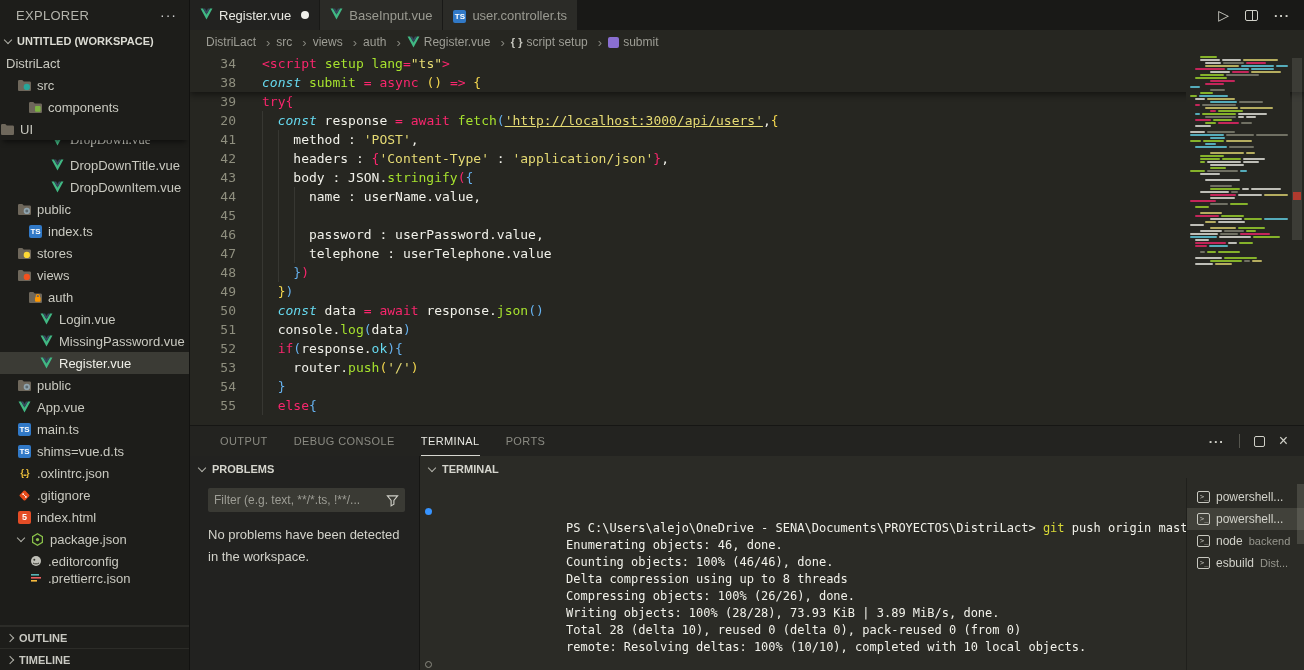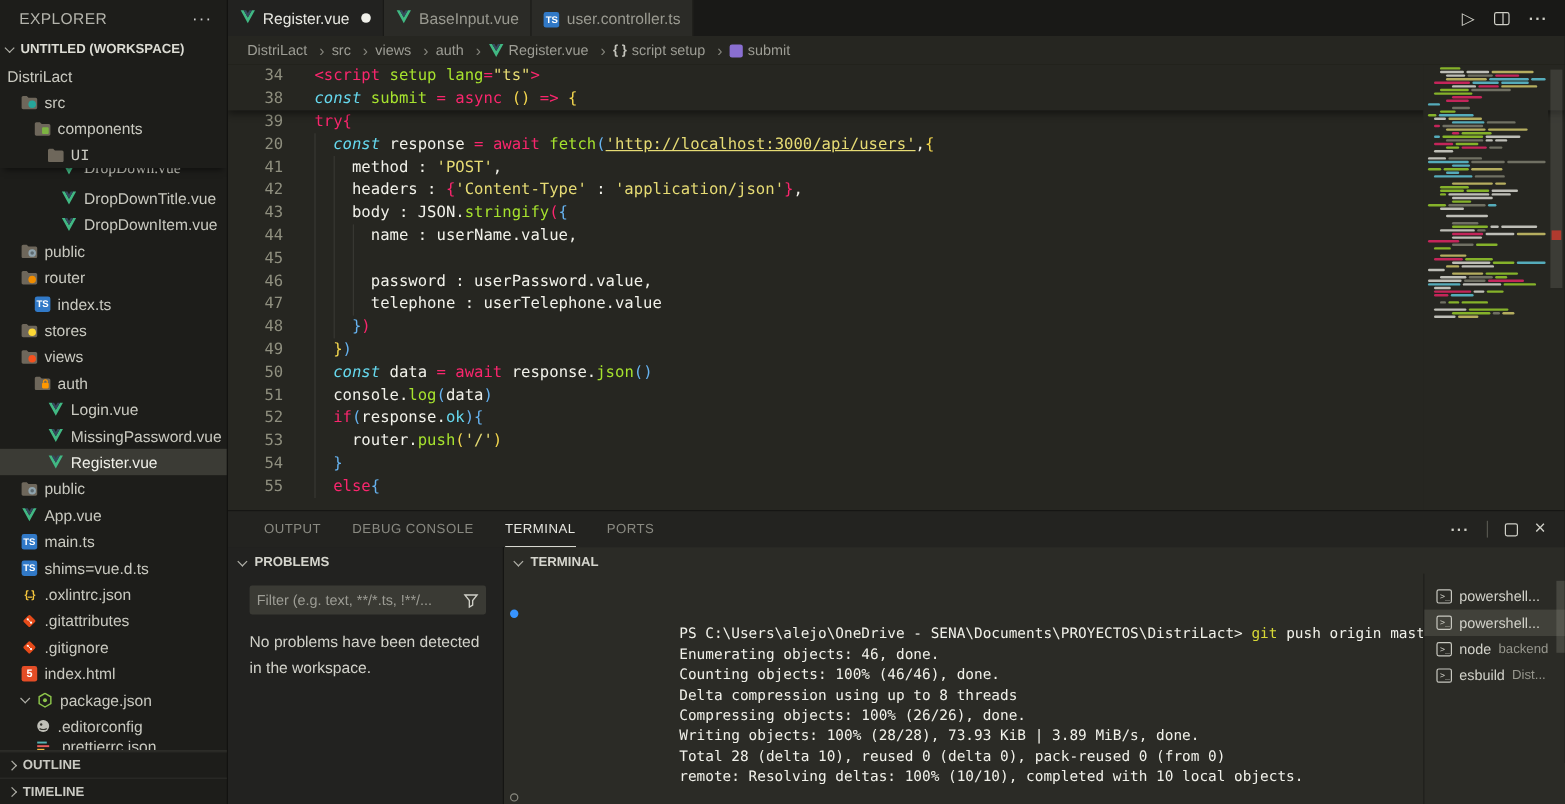--- a/index.html
+++ b/index.html
@@ -156,21 +156,21 @@
         <div class="tree-row" style="padding-left: 28px;">
 
           <span class="tree-icon">
             <svg width="15" height="13" viewBox="0 0 16 14">
               <path d="M1 2.5C1 1.7 1.6 1 2.4 1h3.2l1.6 1.6h6.4c.8 0 1.4.7 1.4 1.5v7.4c0 .8-.6 1.5-1.4 1.5H2.4c-.8 0-1.4-.7-1.4-1.5z" fill="#6e675b"></path>
               <rect x="7.5" y="5.5" width="6" height="6" rx="1" fill="#7cb342"></rect>
             </svg>
           </span>
           <span>components</span>
         </div>
-        <div class="tree-row row-ui-shadow" style="padding-left: 39px; font-family: Liberation Mono, monospace;">
+        <div class="tree-row row-ui-shadow" style="">
 
           <span class="tree-icon">
             <svg width="15" height="13" viewBox="0 0 16 14">
               <path d="M1 2.5C1 1.7 1.6 1 2.4 1h3.2l1.6 1.6h6.4c.8 0 1.4.7 1.4 1.5v7.4c0 .8-.6 1.5-1.4 1.5H2.4c-.8 0-1.4-.7-1.4-1.5z" fill="#6e675b"></path>
             </svg>
           </span>
           <span>UI</span>
         </div>
         <div class="tree-row clip-top" style="padding-left: 50px;">
 
@@ -206,30 +206,20 @@
 
           <span class="tree-icon">
             <svg width="15" height="13" viewBox="0 0 16 14">
               <path d="M1 2.5C1 1.7 1.6 1 2.4 1h3.2l1.6 1.6h6.4c.8 0 1.4.7 1.4 1.5v7.4c0 .8-.6 1.5-1.4 1.5H2.4c-.8 0-1.4-.7-1.4-1.5z" fill="#6e675b"></path>
               <circle cx="10.5" cy="8.5" r="3.4" fill="#90a4ae"></circle>
               <circle cx="10.5" cy="8.5" r="1.6" fill="#5d6a70"></circle>
             </svg>
           </span>
           <span>public</span>
         </div>
-        <div class="tree-row" style="padding-left: 17px;">
-
-          <span class="tree-icon">
-            <svg width="15" height="13" viewBox="0 0 16 14">
-              <path d="M1 2.5C1 1.7 1.6 1 2.4 1h3.2l1.6 1.6h6.4c.8 0 1.4.7 1.4 1.5v7.4c0 .8-.6 1.5-1.4 1.5H2.4c-.8 0-1.4-.7-1.4-1.5z" fill="#6e675b"></path>
-              <circle cx="10.5" cy="8.5" r="3.4" fill="#ef8c00"></circle>
-            </svg>
-          </span>
-          <span>router</span>
-        </div>
         <div class="tree-row" style="padding-left: 28px;">
 
           <span class="tree-icon">
             <span class="badge ts">TS</span>
           </span>
           <span>index.ts</span>
         </div>
         <div class="tree-row" style="padding-left: 17px;">
 
           <span class="tree-icon">
@@ -325,32 +315,20 @@
             <span class="badge ts">TS</span>
           </span>
           <span>shims=vue.d.ts</span>
         </div>
         <div class="tree-row" style="padding-left: 17px;">
 
           <span class="tree-icon">
             <span class="json-badge">{..}</span>
           </span>
           <span>.oxlintrc.json</span>
-        </div>
-        <div class="tree-row" style="padding-left: 17px;">
-
-          <span class="tree-icon">
-            <svg width="13" height="13" viewBox="0 0 16 16">
-              <rect x="3.2" y="3.2" width="9.6" height="9.6" rx="1.5" transform="rotate(45 8 8)" fill="#e64a19"></rect>
-              <circle cx="6.3" cy="6.3" r="1.1" fill="#fff"></circle>
-              <circle cx="9.7" cy="9.7" r="1.1" fill="#fff"></circle>
-              <path d="M6.8 6.8l2.4 2.4" stroke="#fff" stroke-width="1"></path>
-            </svg>
-          </span>
-          <span>.gitattributes</span>
         </div>
         <div class="tree-row" style="padding-left: 17px;">
 
           <span class="tree-icon">
             <svg width="13" height="13" viewBox="0 0 16 16">
               <rect x="3.2" y="3.2" width="9.6" height="9.6" rx="1.5" transform="rotate(45 8 8)" fill="#e64a19"></rect>
               <circle cx="6.3" cy="6.3" r="1.1" fill="#fff"></circle>
               <circle cx="9.7" cy="9.7" r="1.1" fill="#fff"></circle>
               <path d="M6.8 6.8l2.4 2.4" stroke="#fff" stroke-width="1"></path>
             </svg>

